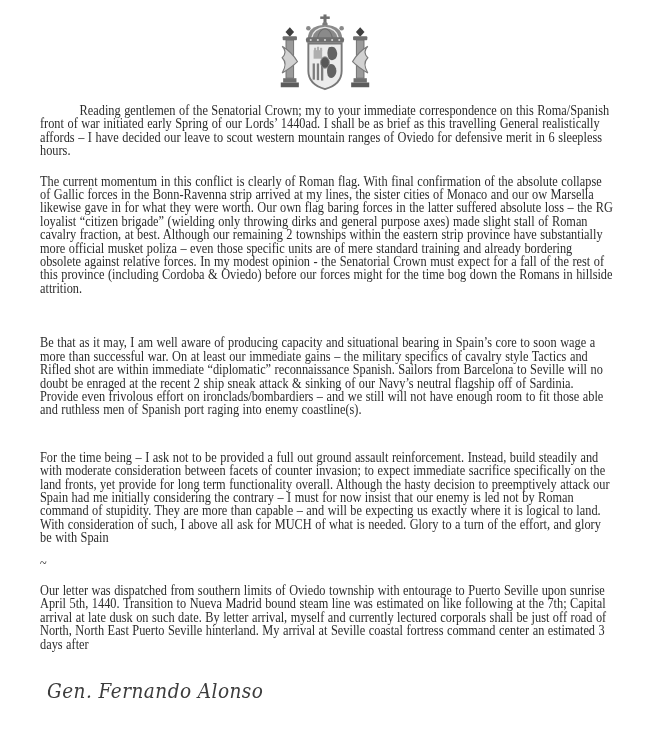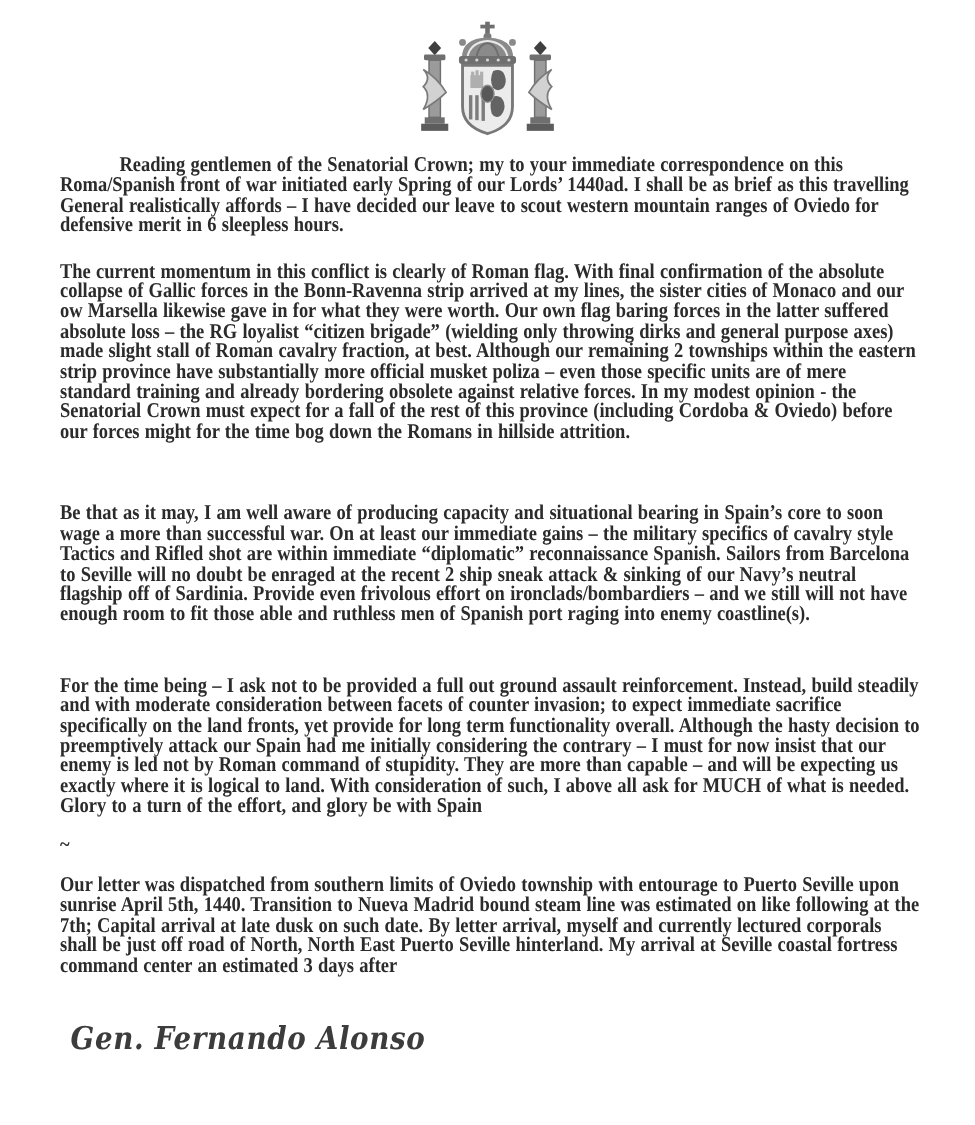--- a/index.html
+++ b/index.html
@@ -11,21 +11,20 @@
     width: 650px;
     height: 750px;
     overflow: hidden;
     font-family: "Liberation Serif", serif;
   }
   .page {
     position: relative;
     width: 650px;
     height: 654px;
     background: #ffffff;
-    font-weight: bold;
   }
   .crest-wrap {
     padding-top: 14px;
     text-align: center;
   }
   .crest-wrap svg {
     display: inline-block;
   }
   
   .text-block {

